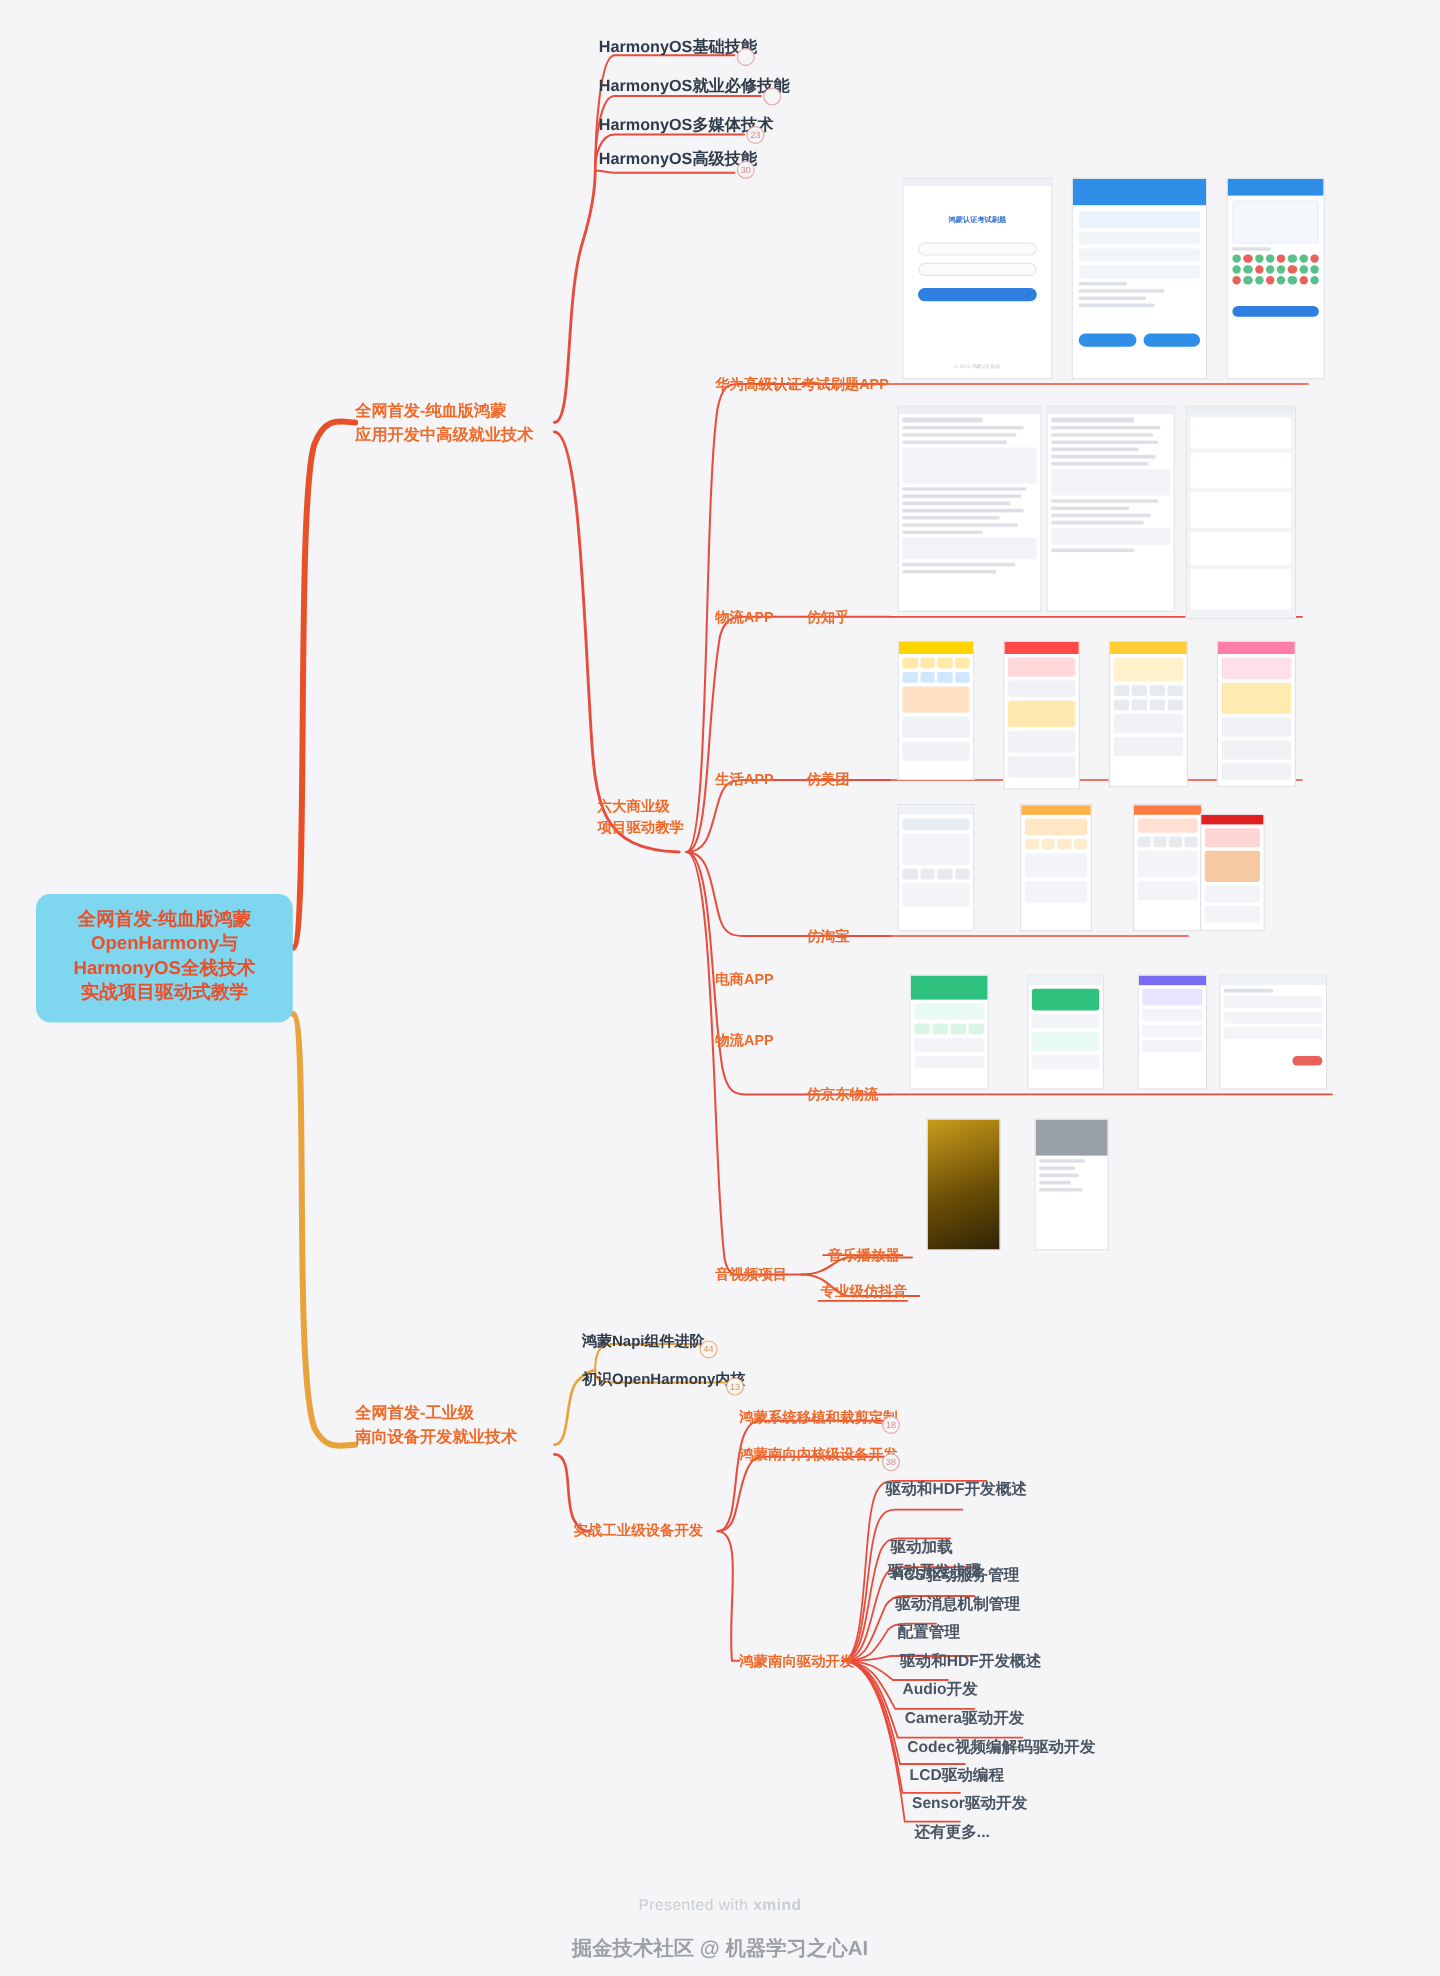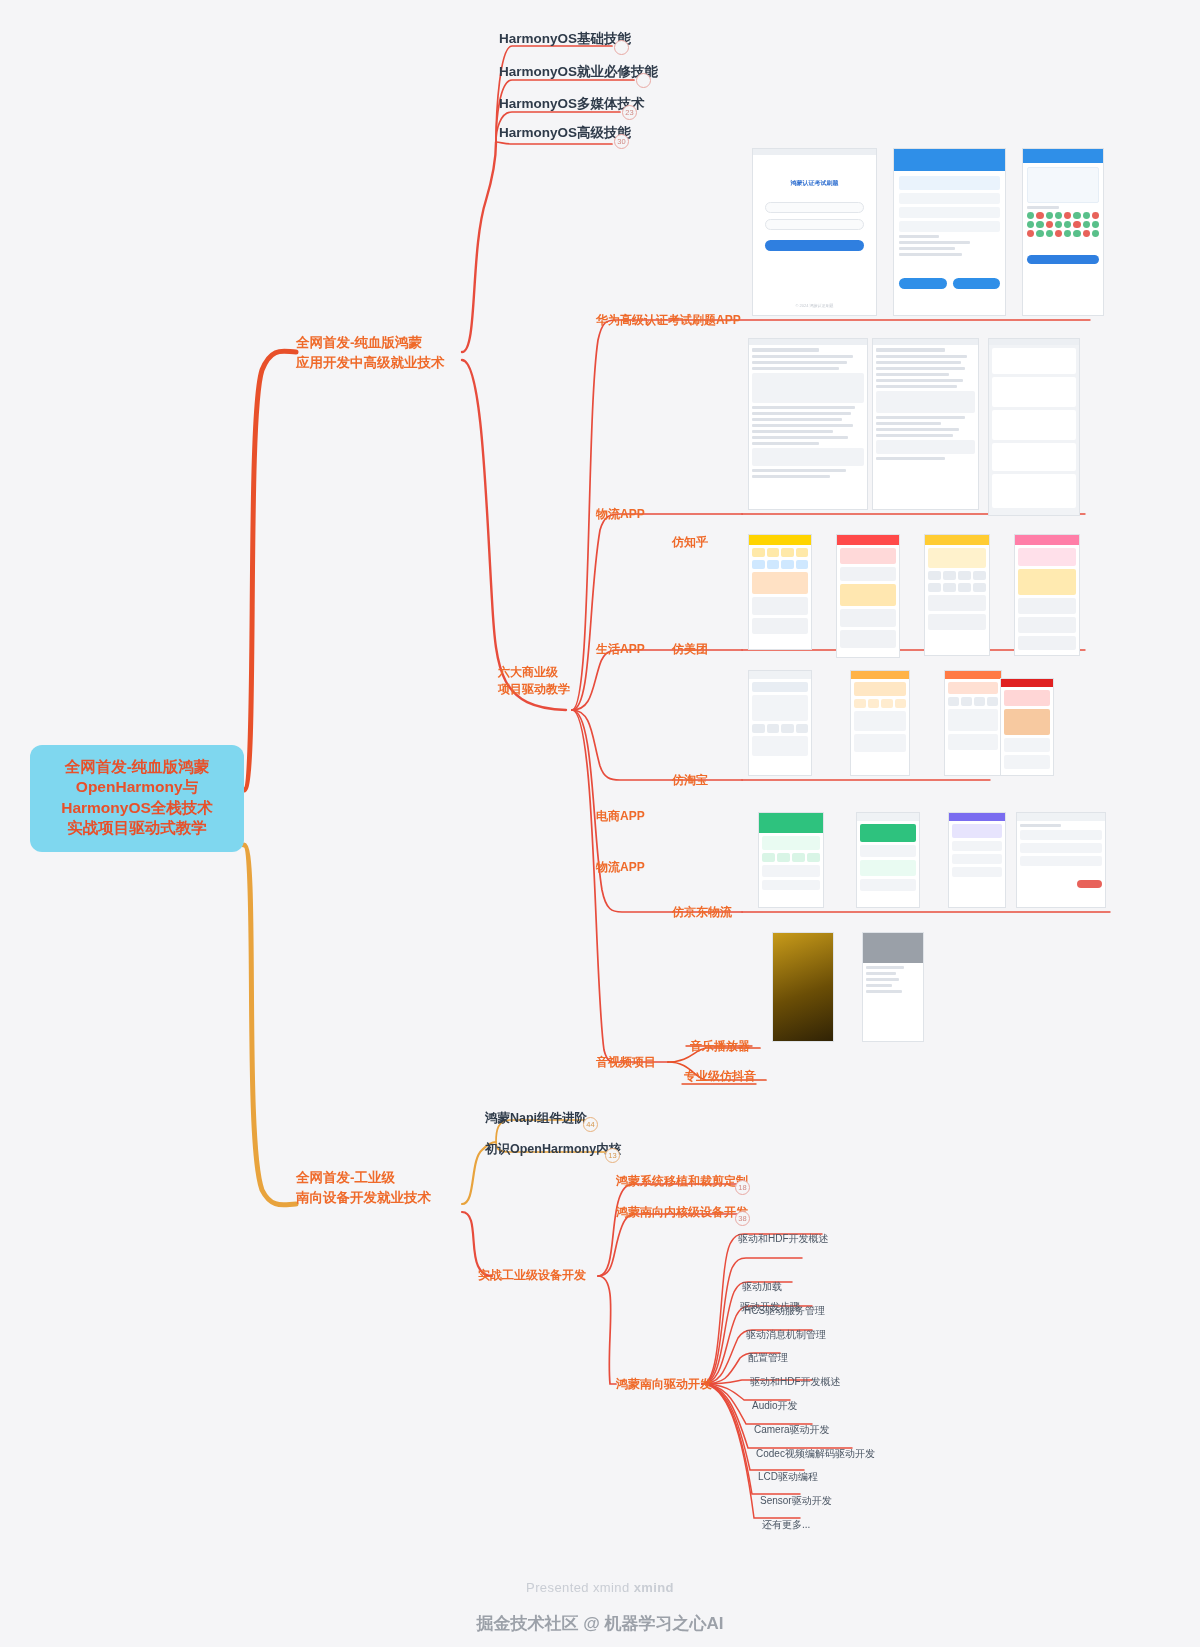--- a/index.html
+++ b/index.html
@@ -42,22 +42,22 @@
     font-size: 12px;
     line-height: 1.45;
   }
   .dark-label {
     color: #2f3b4a;
     font-weight: bold;
     font-size: 13.5px;
   }
   .thin-label {
     color: #4a5563;
-    font-weight: normal;
-    font-size: 10px;
+    font-weight: bold;
+    font-size: 13px;
   }
 
   .badge {
     position: absolute;
     width: 15px; height: 15px;
     border-radius: 50%;
     border: 1px solid #e9a9a4;
     color: #d08a84;
     font-size: 7.5px;
     line-height: 13px;
@@ -191,21 +191,21 @@
   <div class="badge" style="left:614px; top:134px;">30</div>
 
   <div class="node sub-label" style="left:498px; top:664px;">
     <div>六大商业级</div>
     <div>项目驱动教学</div>
   </div>
 
   <div class="node sub-label" style="left:596px; top:312px;">华为高级认证考试刷题APP</div>
 
   <div class="node sub-label" style="left:596px; top:506px;">物流APP</div>
-  <div class="node sub-label" style="left:672px; top:506px;margin-top:28px;">仿知乎</div>
+  <div class="node sub-label" style="left:672px; top:506px;">仿知乎</div>
 
   <div class="node sub-label" style="left:596px; top:641px;">生活APP</div>
   <div class="node sub-label" style="left:672px; top:641px;">仿美团</div>
 
   <div class="node sub-label" style="left:596px; top:808px;">电商APP</div>
   <div class="node sub-label" style="left:672px; top:772px;">仿淘宝</div>
 
   <div class="node sub-label" style="left:596px; top:859px;">物流APP</div>
   <div class="node sub-label" style="left:672px; top:904px;">仿京东物流</div>
 
@@ -526,17 +526,17 @@
     <div class="body">
       <div class="ln" style="width:70%;"></div>
       <div class="ln" style="width:55%;"></div>
       <div class="ln" style="width:62%;"></div>
       <div class="ln" style="width:48%;"></div>
       <div class="ln" style="width:66%;"></div>
     </div>
   </div>
 
   <div class="footer">
-    <span>Presented xmind </span><b>xmind</b>
+    <span>Presented with </span><b>xmind</b>
   </div>
   <div class="watermark">掘金技术社区 @ 机器学习之心AI</div>
 
 </div>
 
 </body></html>

